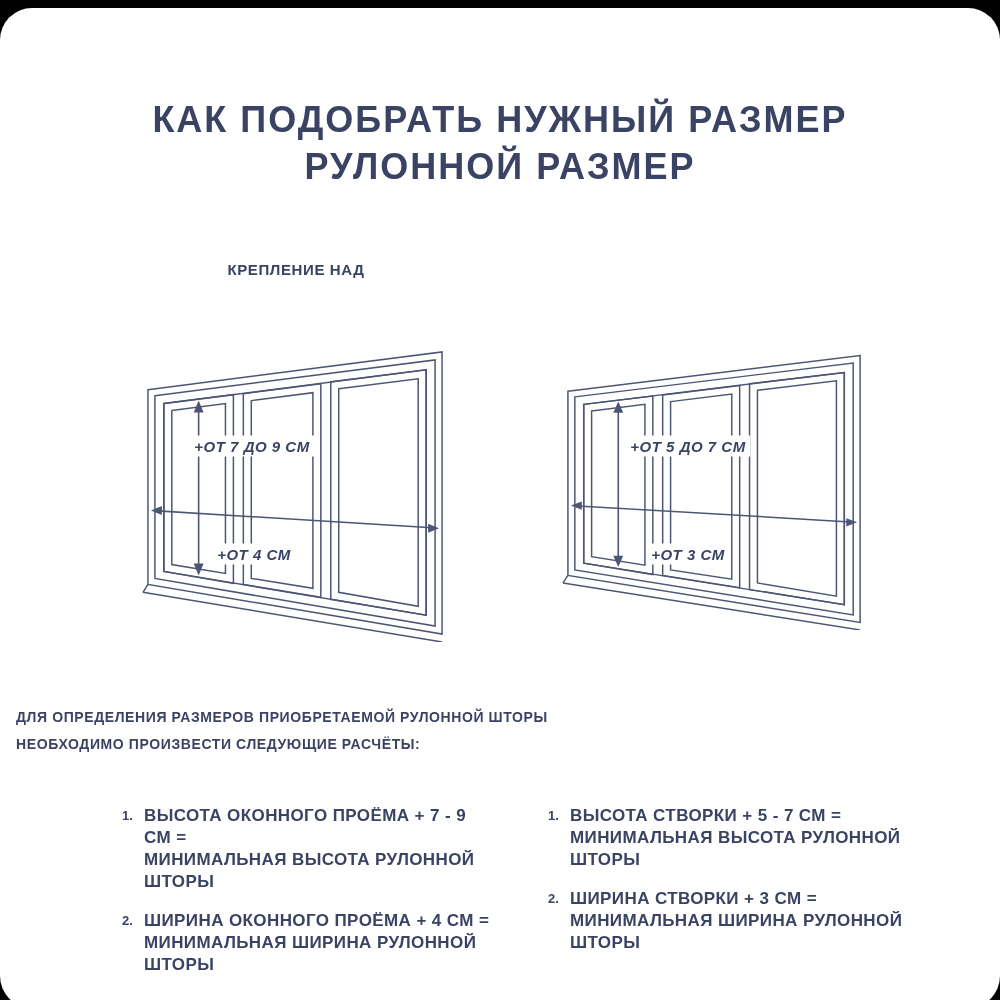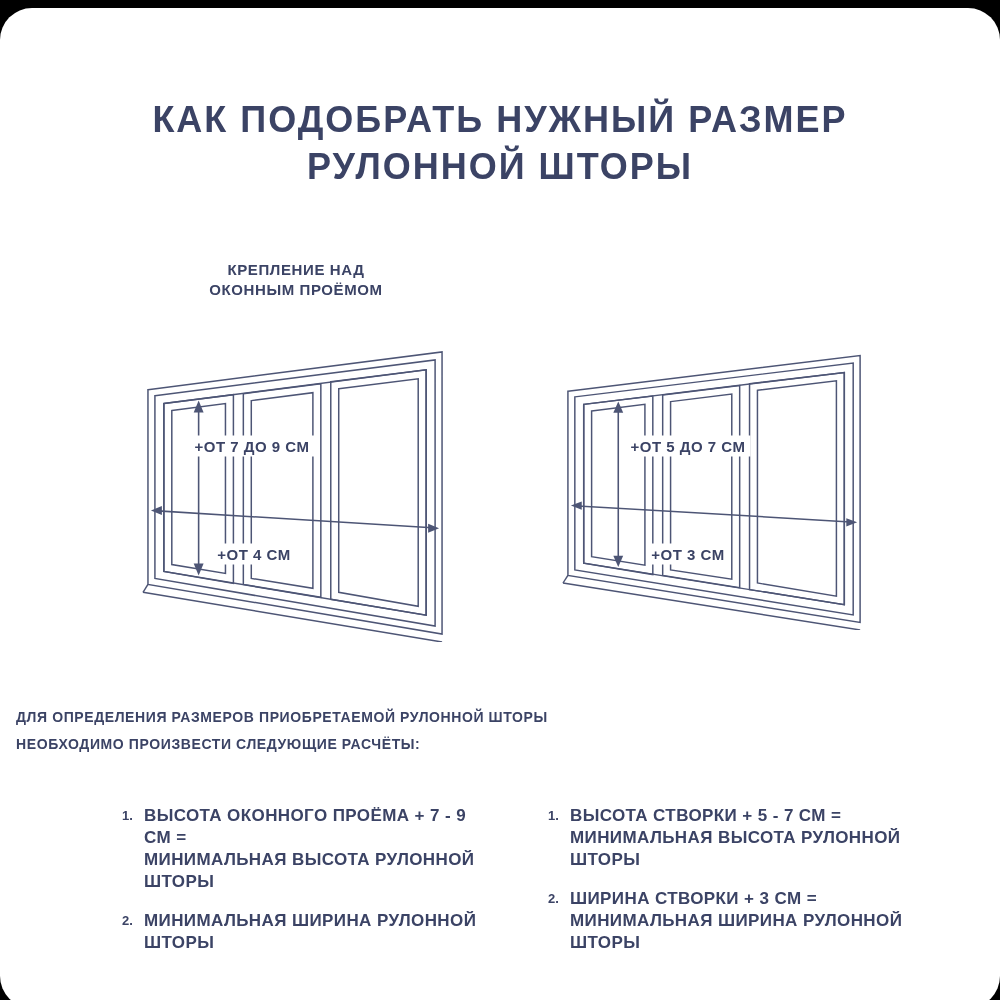--- a/index.html
+++ b/index.html
@@ -18,21 +18,21 @@
   }
   .col-header.left{left:136px;top:252px;}
   .col-header.right{left:546px;top:252px;}
   .window-wrap{position:absolute;}
   .window-wrap.left{left:142px;top:336px;width:308px;height:298px;}
   .window-wrap.right{left:562px;top:340px;width:306px;height:282px;}
   .window-wrap svg{width:100%;height:100%;display:block;}
   .meas-label{
     position:absolute;transform:translate(-50%,-50%);
     background:#fff;padding:2px 5px;white-space:nowrap;
-    font-size:15px;font-weight:700;letter-spacing:.5px;
+    font-size:15px;font-weight:700;letter-spacing:.5px;font-style:italic;
   }
   .note{
     position:absolute;top:696px;left:16px;width:1000px;text-align:left;
     font-size:14px;font-weight:700;letter-spacing:.6px;line-height:27px;
   }
   .calc-col{position:absolute;top:797px;width:370px;}
   .calc-col.left{left:122px;}
   .calc-col.right{left:548px;}
   .calc-item{display:flex;margin-bottom:17px;}
   .calc-num{flex:0 0 22px;font-size:13px;font-weight:700;line-height:22px;}
@@ -41,26 +41,25 @@
   .arrow-line{fill:none;stroke:#4d5575;stroke-width:1.6;}
   .arrow-head{fill:#4d5575;stroke:none;}
 </style>
 </head>
 <body>
 
 <div class="canvas">
 
   <div class="title">
     <div>КАК ПОДОБРАТЬ НУЖНЫЙ РАЗМЕР</div>
-    <div>РУЛОННОЙ ШТОРЫ</div>
+    <div>РУЛОННОЙ РАЗМЕР</div>
   </div>
 
   <div class="col-header left">
     <div>КРЕПЛЕНИЕ НАД</div>
-    <div>ОКОННЫМ ПРОЁМОМ</div>
   </div>
 
 
   <div class="window-wrap left">
     <svg viewBox="0 0 310 300" preserveAspectRatio="none">
       <polygon class="frame-line" points="6,46 302,8 302,292 6,242"></polygon>
       <polygon class="frame-line" points="13,52 295,16 295,284 13,236"></polygon>
       <polygon class="frame-line" points="22,60 286,26 286,273 22,229"></polygon>
       <polygon class="frame-line" points="22,60 92,51 92,241 22,229"></polygon>
       <polygon class="frame-line" points="30,67 84,60 84,231 30,222"></polygon>
@@ -122,20 +121,21 @@
     <div class="calc-item">
       <span class="calc-num">1.</span>
       <span class="calc-text">
         <div>ВЫСОТА ОКОННОГО ПРОЁМА + 7 - 9 СМ =</div>
         <div>МИНИМАЛЬНАЯ ВЫСОТА РУЛОННОЙ ШТОРЫ</div>
       </span>
     </div>
     <div class="calc-item">
       <span class="calc-num">2.</span>
       <span class="calc-text">
+        <div>ШИРИНА ОКОННОГО ПРОЁМА + 4 СМ =</div>
         <div>МИНИМАЛЬНАЯ ШИРИНА РУЛОННОЙ ШТОРЫ</div>
       </span>
     </div>
   </div>
 
   <div class="calc-col right">
     <div class="calc-item">
       <span class="calc-num">1.</span>
       <span class="calc-text">
         <div>ВЫСОТА СТВОРКИ + 5 - 7 СМ =</div>

